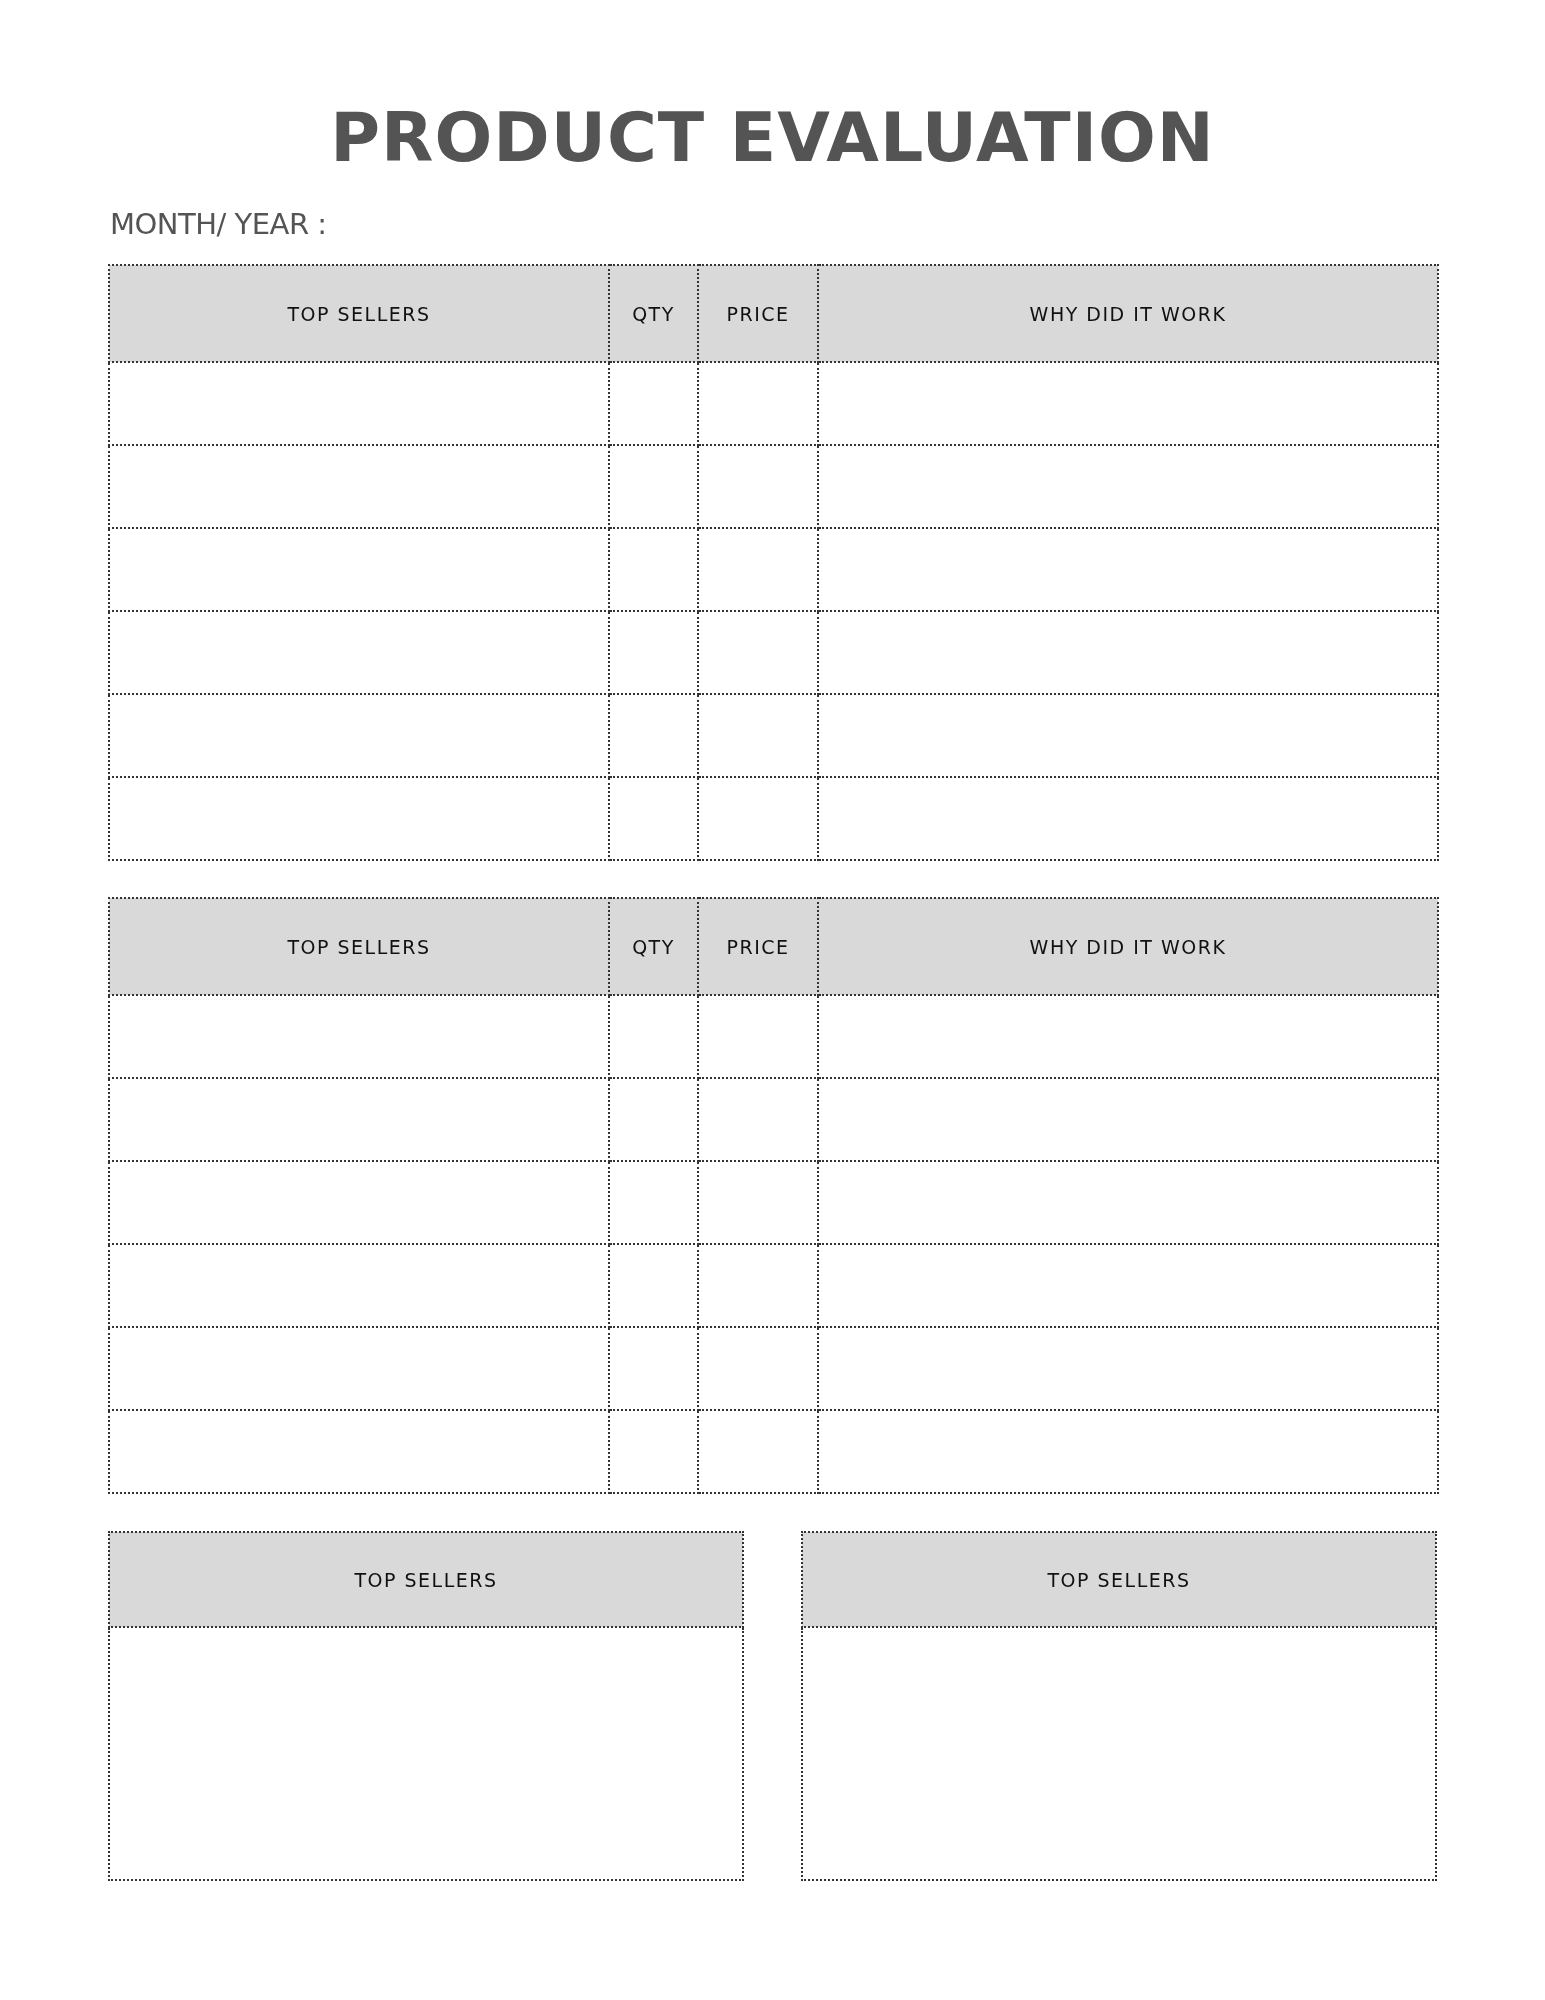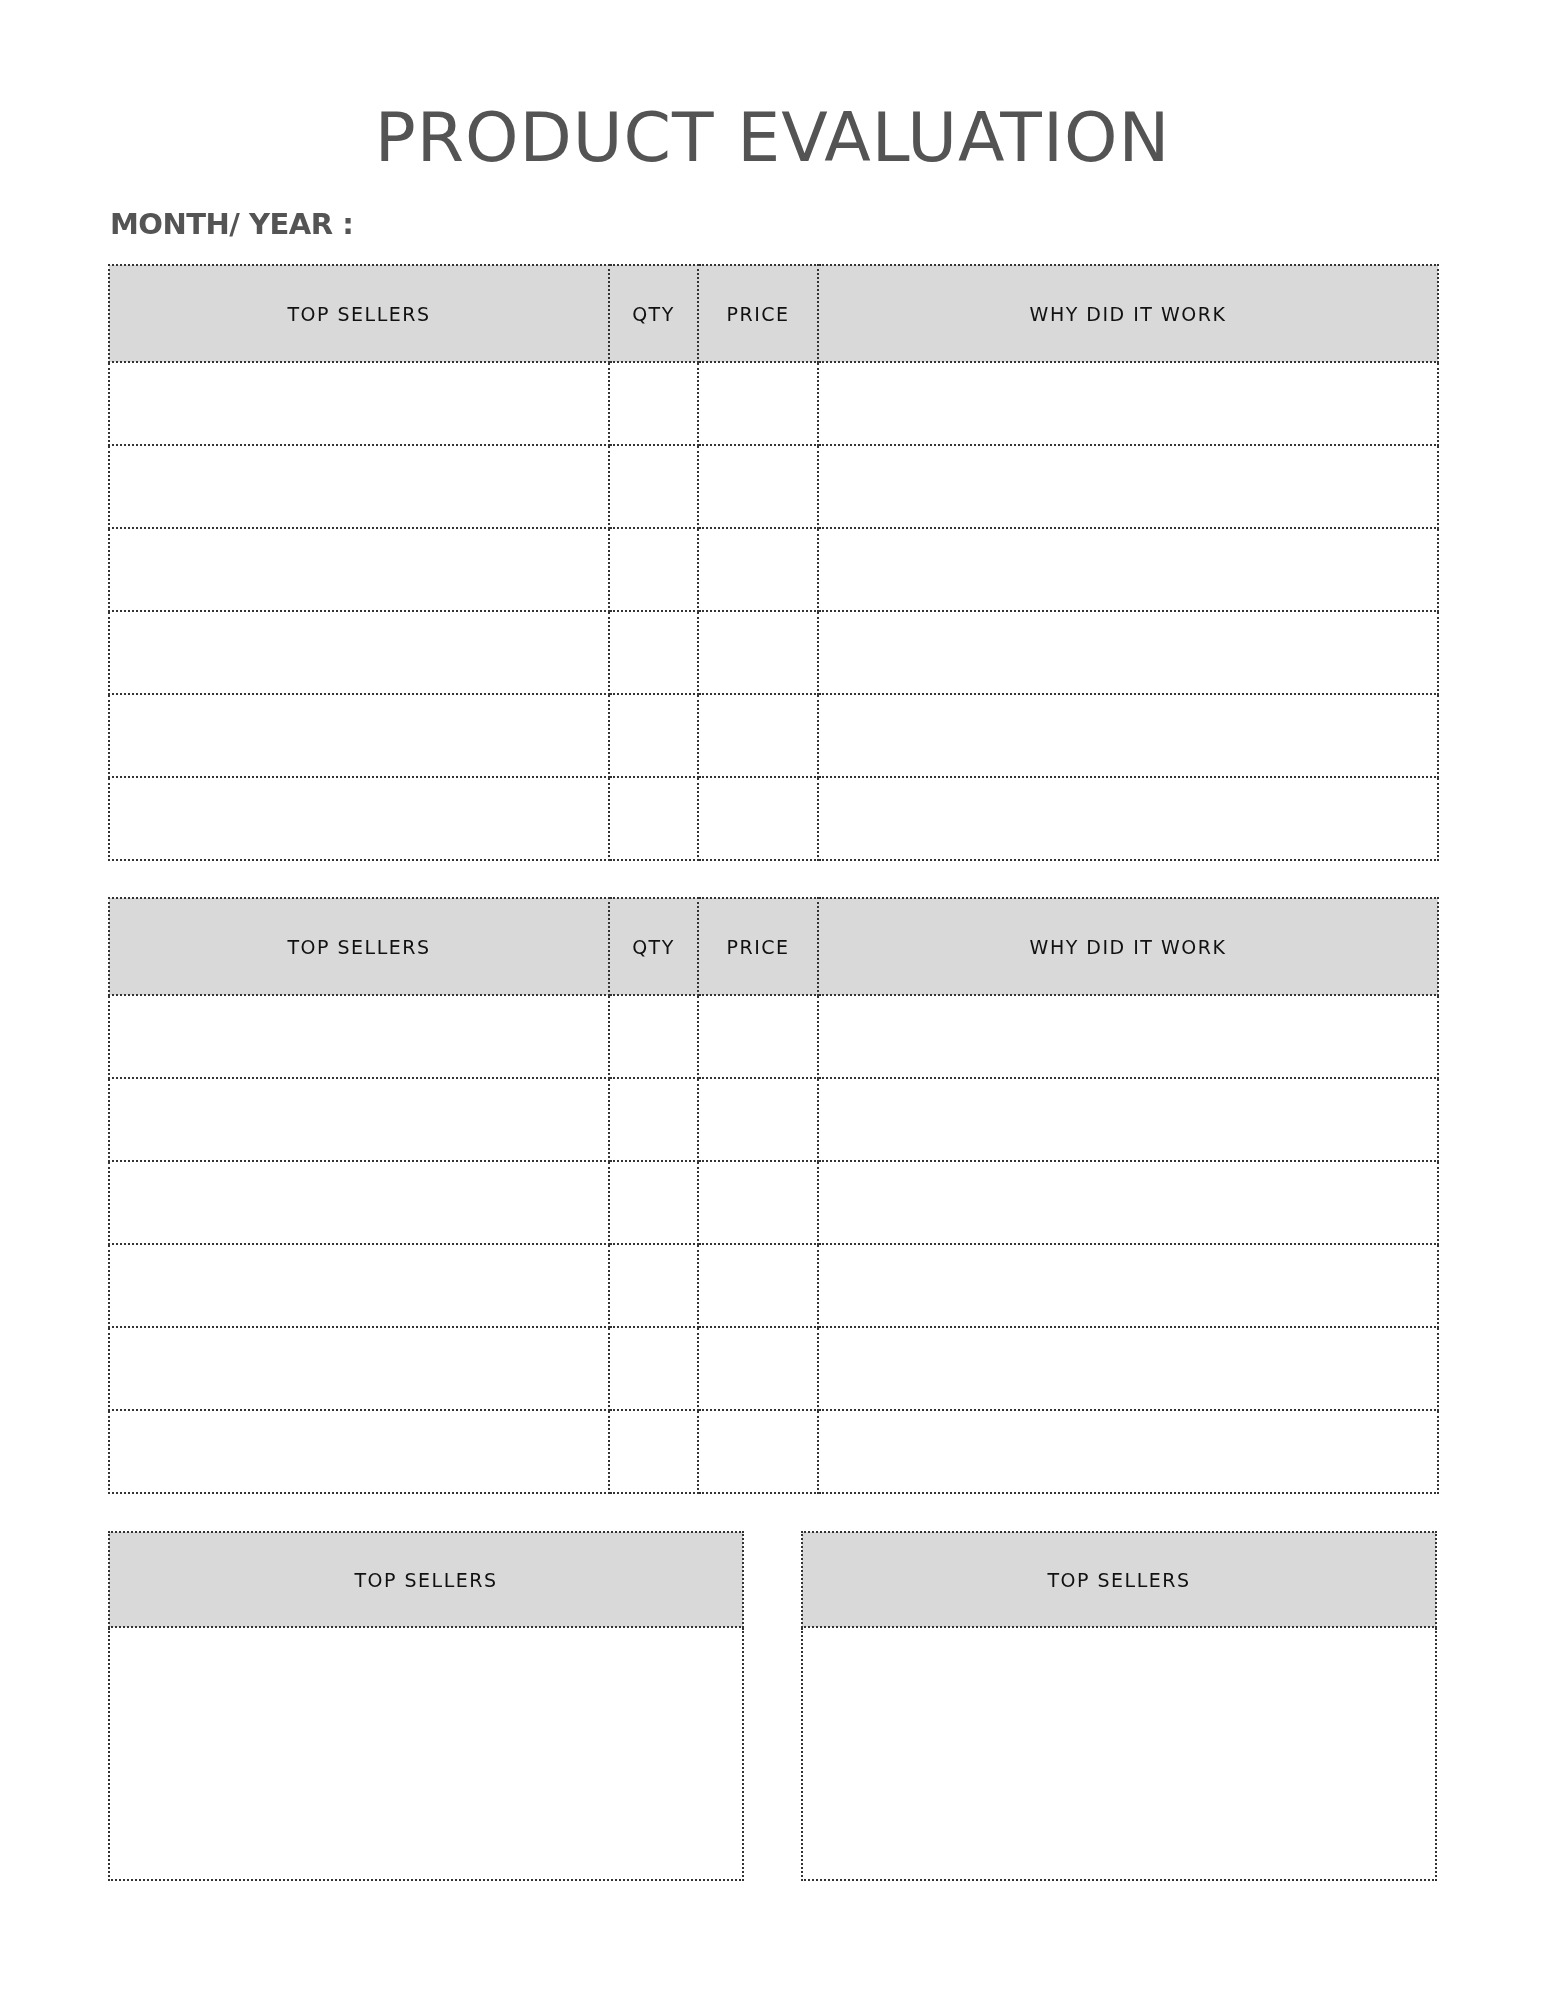--- a/index.html
+++ b/index.html
@@ -3,27 +3,27 @@
   <meta charset="utf-8">
   <style>
     html, body { margin: 0; padding: 0; background: #ffffff; }
     body {
       width: 1545px; height: 2000px; position: relative; overflow: hidden;
       font-family: "Liberation Sans", "DejaVu Sans", sans-serif;
     }
     .title {
       position: absolute; left: 0; width: 1545px; top: 96px;
       text-align: center; font-family: "DejaVu Sans", sans-serif;
-      font-weight: normal; font-size: 68px; color: #545454;
+      font-weight: bold; font-size: 68px; color: #545454;
       letter-spacing: 1px; line-height: 84px;
     }
     .month-label {
       position: absolute; left: 110px; top: 204px;
       font-family: "DejaVu Sans", sans-serif; font-size: 29px; color: #545454;
-      line-height: 40px; letter-spacing: -0.5px; font-weight: bold;
+      line-height: 40px; letter-spacing: -0.5px;
     }
     .tbl {
       position: absolute; left: 108px; width: 1329px;
       border-collapse: collapse; table-layout: fixed;
     }
     .tbl td, .tbl th {
       border: 2px dotted #333333; padding: 0; text-align: center;
       vertical-align: middle;
     }
     .tbl th {

